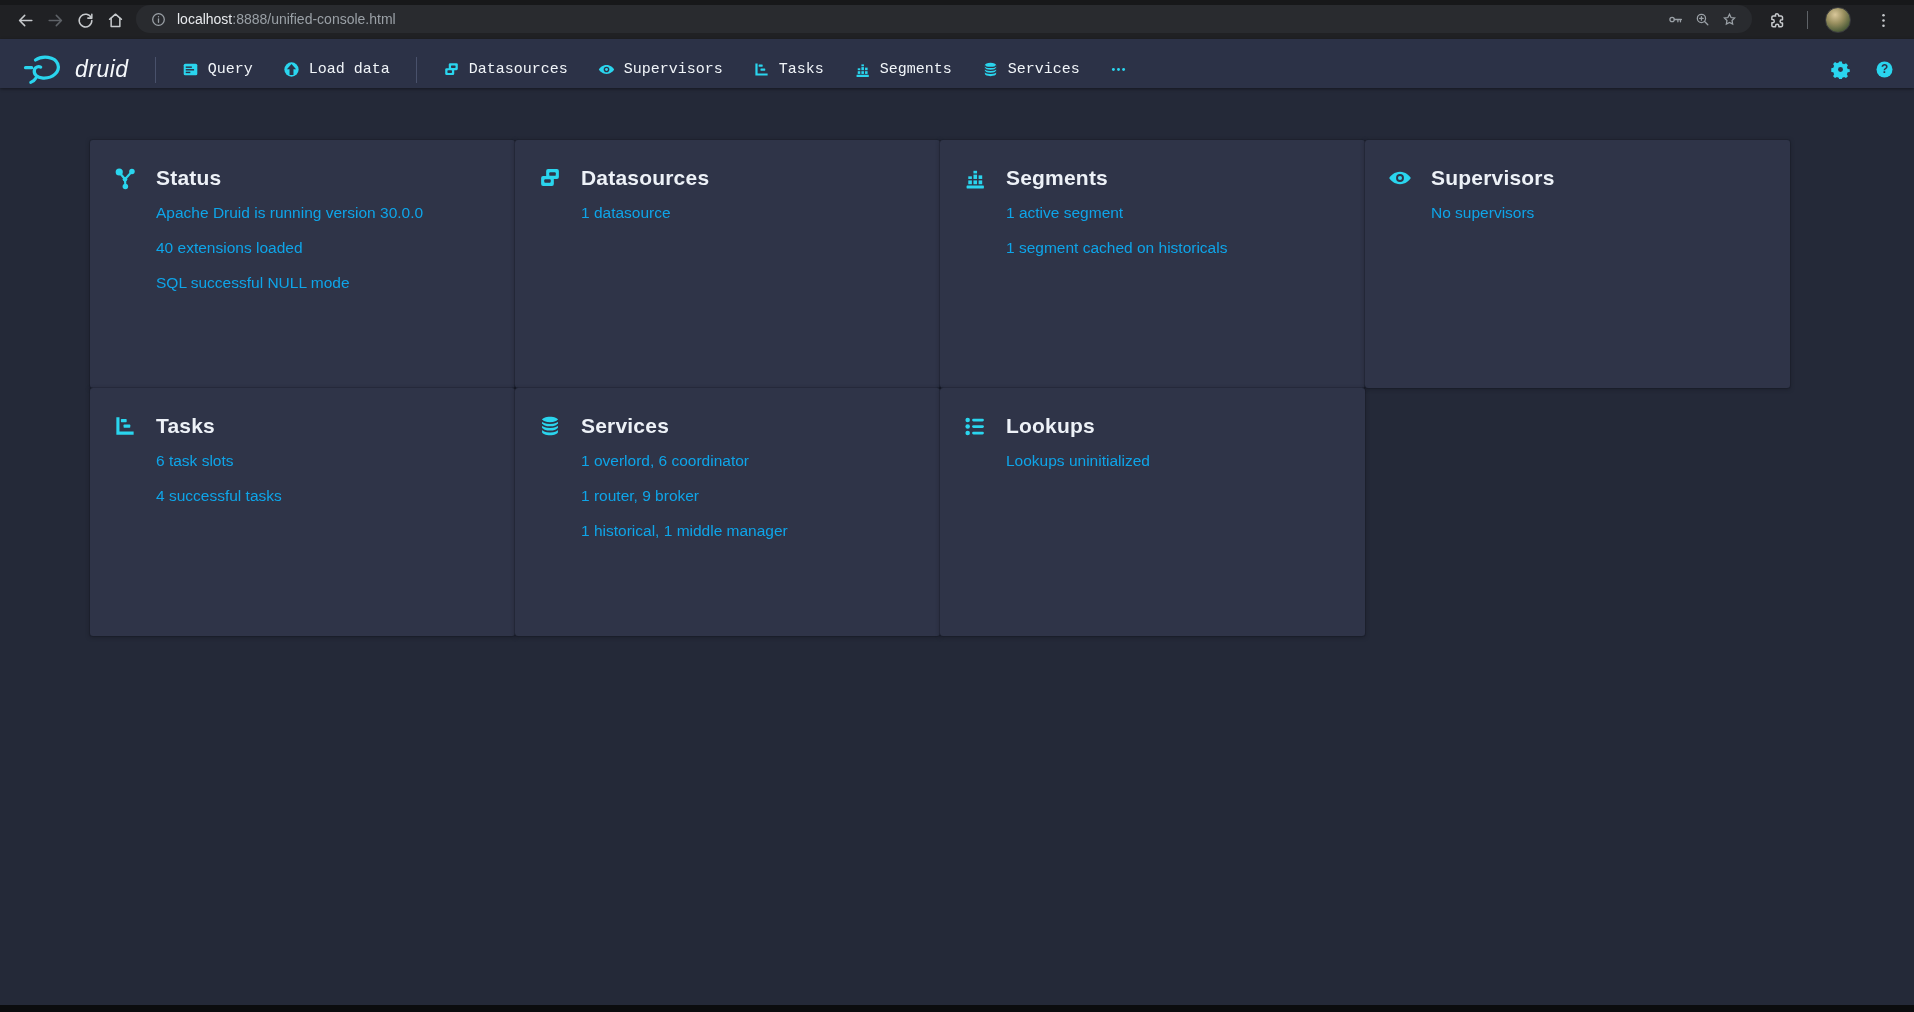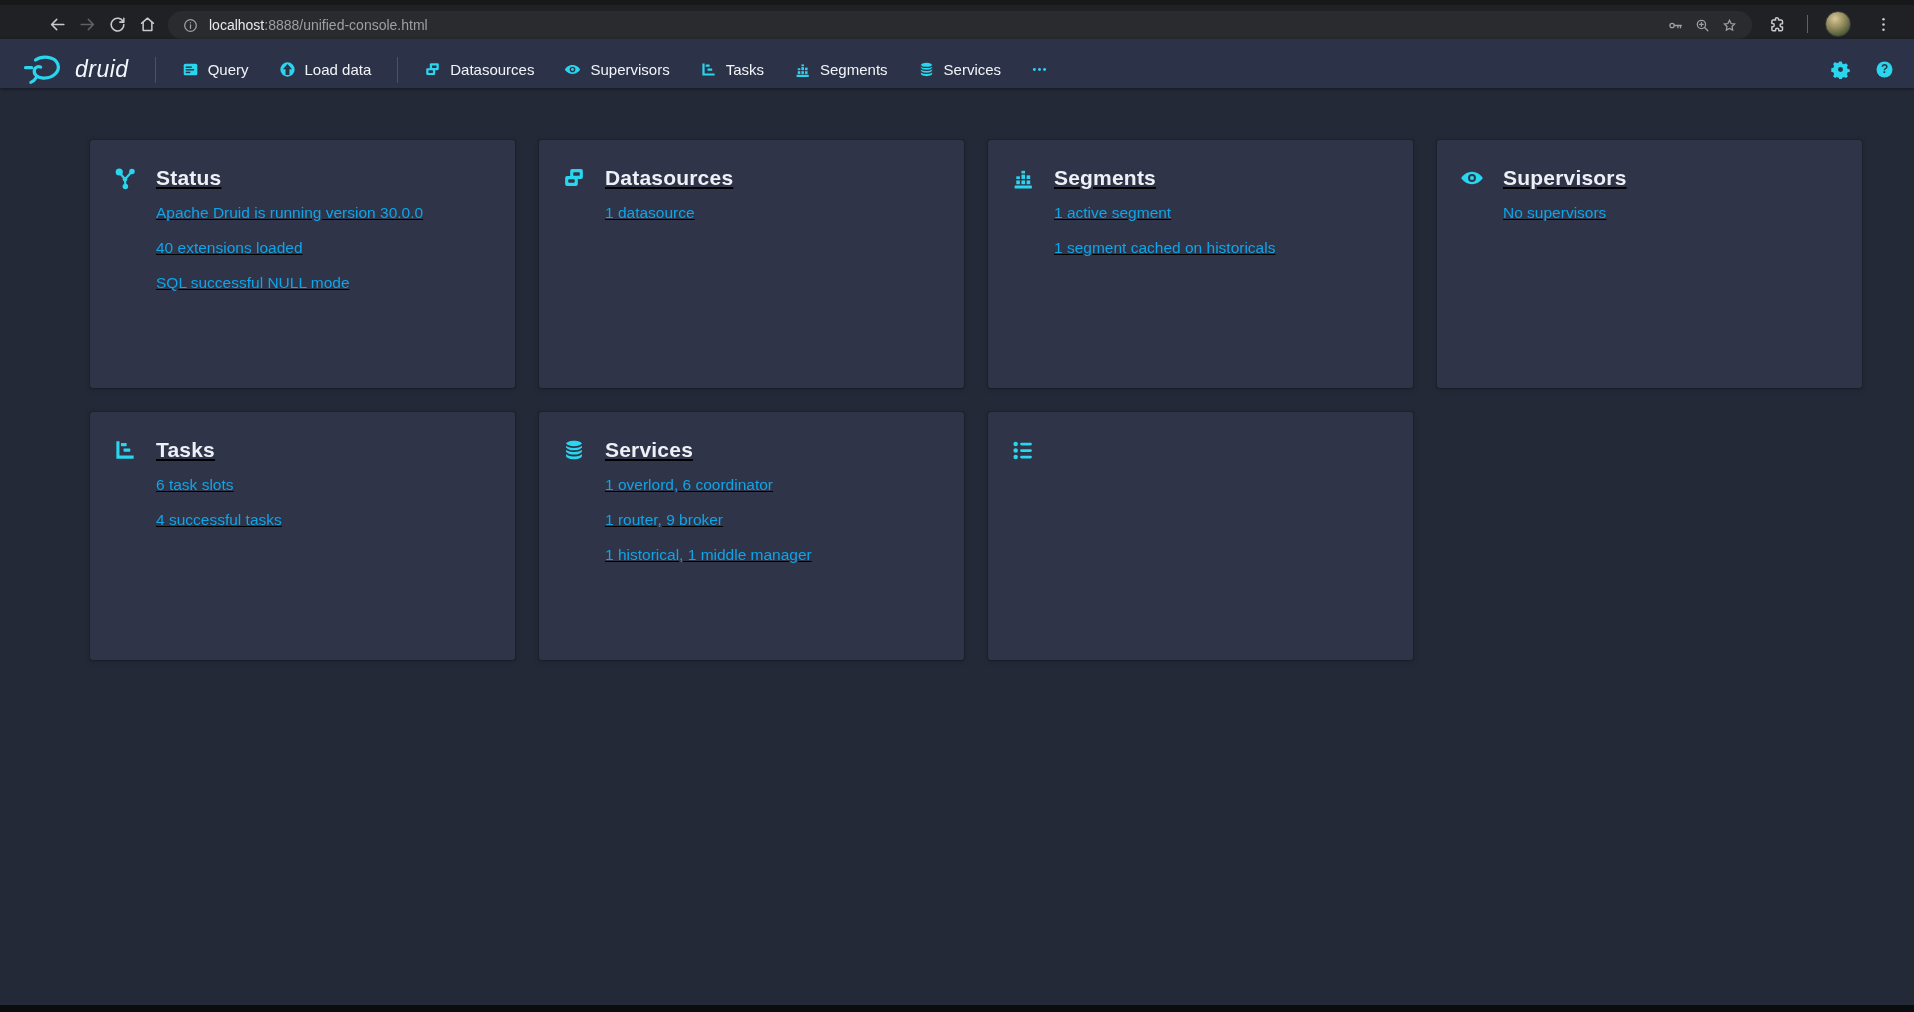--- a/index.html
+++ b/index.html
@@ -8,21 +8,21 @@
     width:1914px; height:1012px; overflow:hidden; position:relative;
     background:#242938;
     font-family:"Liberation Sans","DejaVu Sans",sans-serif;
     -webkit-font-smoothing:antialiased;
   }
   button { font-family:inherit; background:none; border:none; padding:0; cursor:pointer; }
 
   
   .chrome { height:39px; background:#202124; }
   .win-strip { height:5px; background:#17181a; }
-  .toolbar { height:34px; display:flex; align-items:flex-end; padding:0 12px 0 10px;margin-left:32px; }
+  .toolbar { height:34px; display:flex; align-items:flex-start; padding:0 12px 0 10px; }
   .tb-btn { width:30px; height:30px; display:flex; align-items:center; justify-content:center; flex:0 0 auto; }
   .tb-ic { width:19px; height:19px; stroke:#c7cacd; fill:none; stroke-width:1.9; stroke-linecap:round; stroke-linejoin:round; }
   .tb-ic.dim { stroke:#5e6267; }
   .omnibox {
     flex:1 1 auto; height:28px; margin:0 10px 0 6px; padding:0 14px;
     background:#292b2f; border-radius:14px;
     display:flex; align-items:center; gap:10px; min-width:0;
   }
   .omni-ic { width:17px; height:17px; stroke:#9aa0a6; fill:none; stroke-width:1.8; stroke-linecap:round; flex:0 0 auto; }
   .url { font-size:14px; white-space:nowrap; color:#e8eaed; }
@@ -39,28 +39,28 @@
     --hole:#2c3247;
     height:49px; background:#2c3247; display:flex; align-items:center;
     padding:12px 20px 0 22px; box-shadow:0 1px 3px rgba(0,0,0,.45);
     position:relative; z-index:2;
   }
   .logo { display:flex; align-items:center; gap:9px; }
   .logo-mark { width:44px; height:36px; }
   .logo-word { color:#f5f8fb; font-size:23px; font-style:italic; letter-spacing:.5px; }
   .nav-divider { width:1px; height:26px; background:#49516b; margin:0 26px; flex:0 0 auto; }
   .nav-group { display:flex; align-items:center; gap:30px; }
-  .nav-item { display:flex; align-items:center; gap:9px; color:#f1f5f9; font-size:15px; }
+  .nav-item { display:flex; align-items:center; gap:9px; color:#f1f5f9; font-size:15px;font-family:Liberation Mono, monospace; }
   .nav-ic { width:17px; height:17px; flex:0 0 auto; }
   .navbar-right { margin-left:auto; display:flex; align-items:center; gap:25px; }
   .icon-btn svg { width:19px; height:19px; display:block; }
 
   
   .content { padding:52px 88px 0 90px; }
-  .grid { display:grid; grid-template-columns:repeat(4,425px); grid-auto-rows:248px; gap:24px;text-decoration:underline; }
+  .grid { display:grid; grid-template-columns:repeat(4,425px); grid-auto-rows:248px; gap:0; }
   .card {
     --hole:#2f3448;
     background:#2f3448; border-radius:3px;
     box-shadow:0 1px 4px rgba(16,19,26,.5), 0 0 0 1px rgba(16,19,26,.18);
     padding:24px 18px 0 23px; display:flex; align-items:flex-start; cursor:pointer;
   }
   .card-ic { width:24px; height:24px; margin-top:2px; flex:0 0 auto; }
   .card-text { margin-left:19px; min-width:0; }
   .card-title { font-size:21px; line-height:28px; margin:0 0 11px; color:#edf1f7; font-weight:700; letter-spacing:.2px; }
   .card-line { font-size:15.5px; line-height:20px; margin:0 0 15px; color:#0ea5e9; }
@@ -364,17 +364,21 @@
       <h2 class="card-title">Services</h2>
     <p class="card-line">1 overlord, 6 coordinator</p>
           <p class="card-line">1 router, 9 broker</p>
           <p class="card-line">1 historical, 1 middle manager</p>
         </div>
   </div>
       <div class="card">
     <svg class="card-ic" viewBox="0 0 20 20">
           <use href="#bullet-list"></use>
         </svg>
+    <div class="card-text">
+      <h2 class="card-title">Lookups</h2>
+    <p class="card-line">Lookups uninitialized</p>
+        </div>
   </div>
     </div>
 </div>
 
 <div class="bottom-strip"></div>
 
 </body></html>

